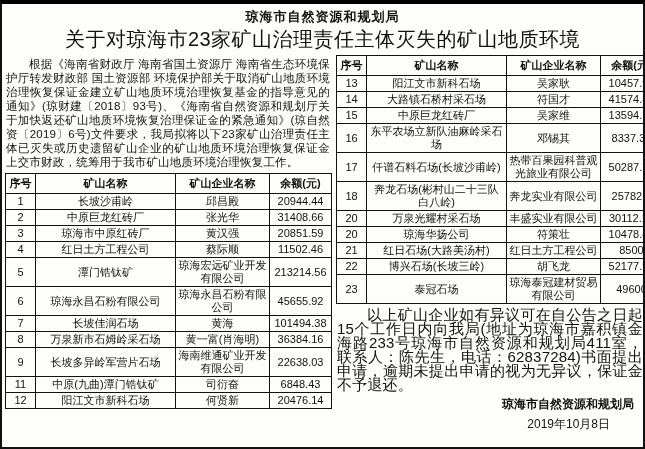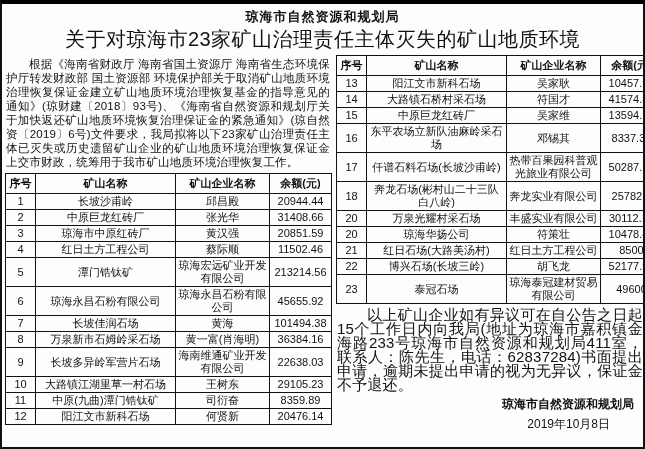--- a/index.html
+++ b/index.html
@@ -165,30 +165,24 @@
               <td>黄一富(肖海明)</td>
               <td>36384.16</td>
             </tr>
             <tr>
               <td>9</td>
               <td>长坡多异岭军营片石场</td>
               <td>海南维通矿业开发有限公司</td>
               <td>22638.03</td>
             </tr>
             <tr>
-              <td>10</td>
-              <td>大路镇江湖里草一村石场</td>
-              <td>王树东</td>
-              <td>29105.23</td>
-            </tr>
-            <tr>
               <td>11</td>
               <td>中原(九曲)潭门锆钛矿</td>
               <td>司衍奋</td>
-              <td>8359.89</td>
+              <td>6848.43</td>
             </tr>
             <tr>
               <td>12</td>
               <td>阳江文市新科石场</td>
               <td>何贤新</td>
               <td>20476.14</td>
             </tr>
           </tbody>
       </table>
     </div>

